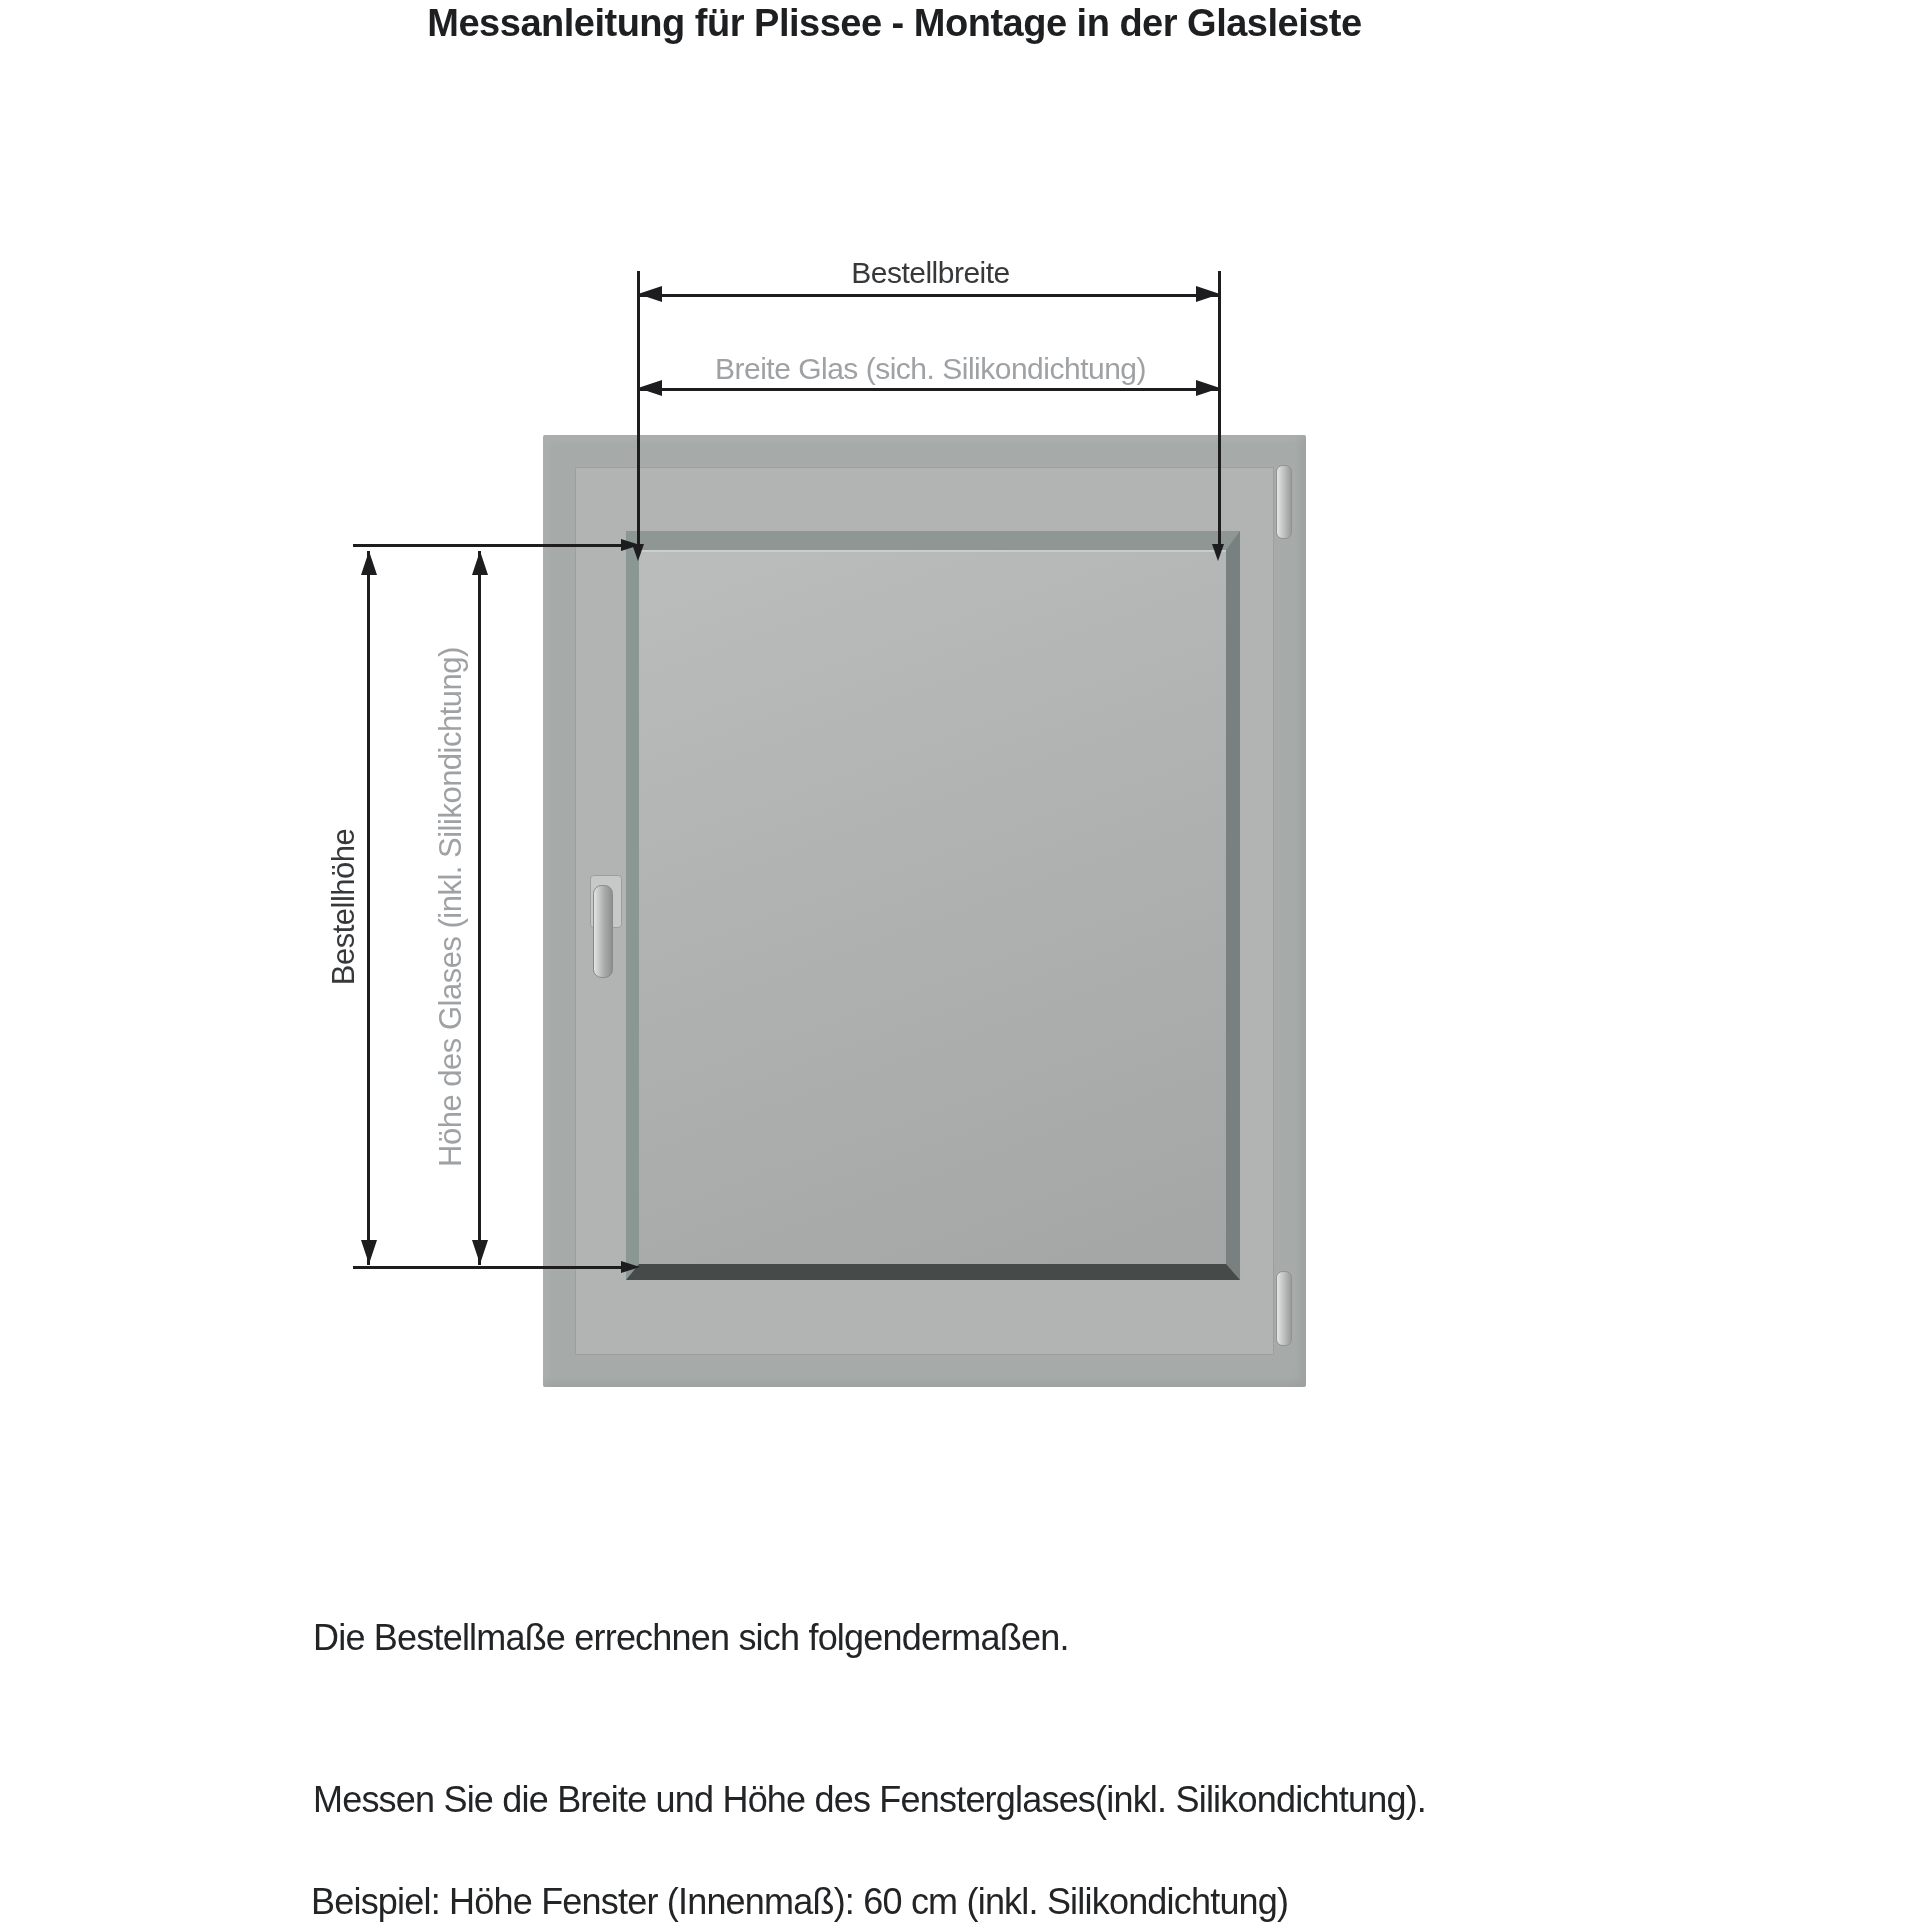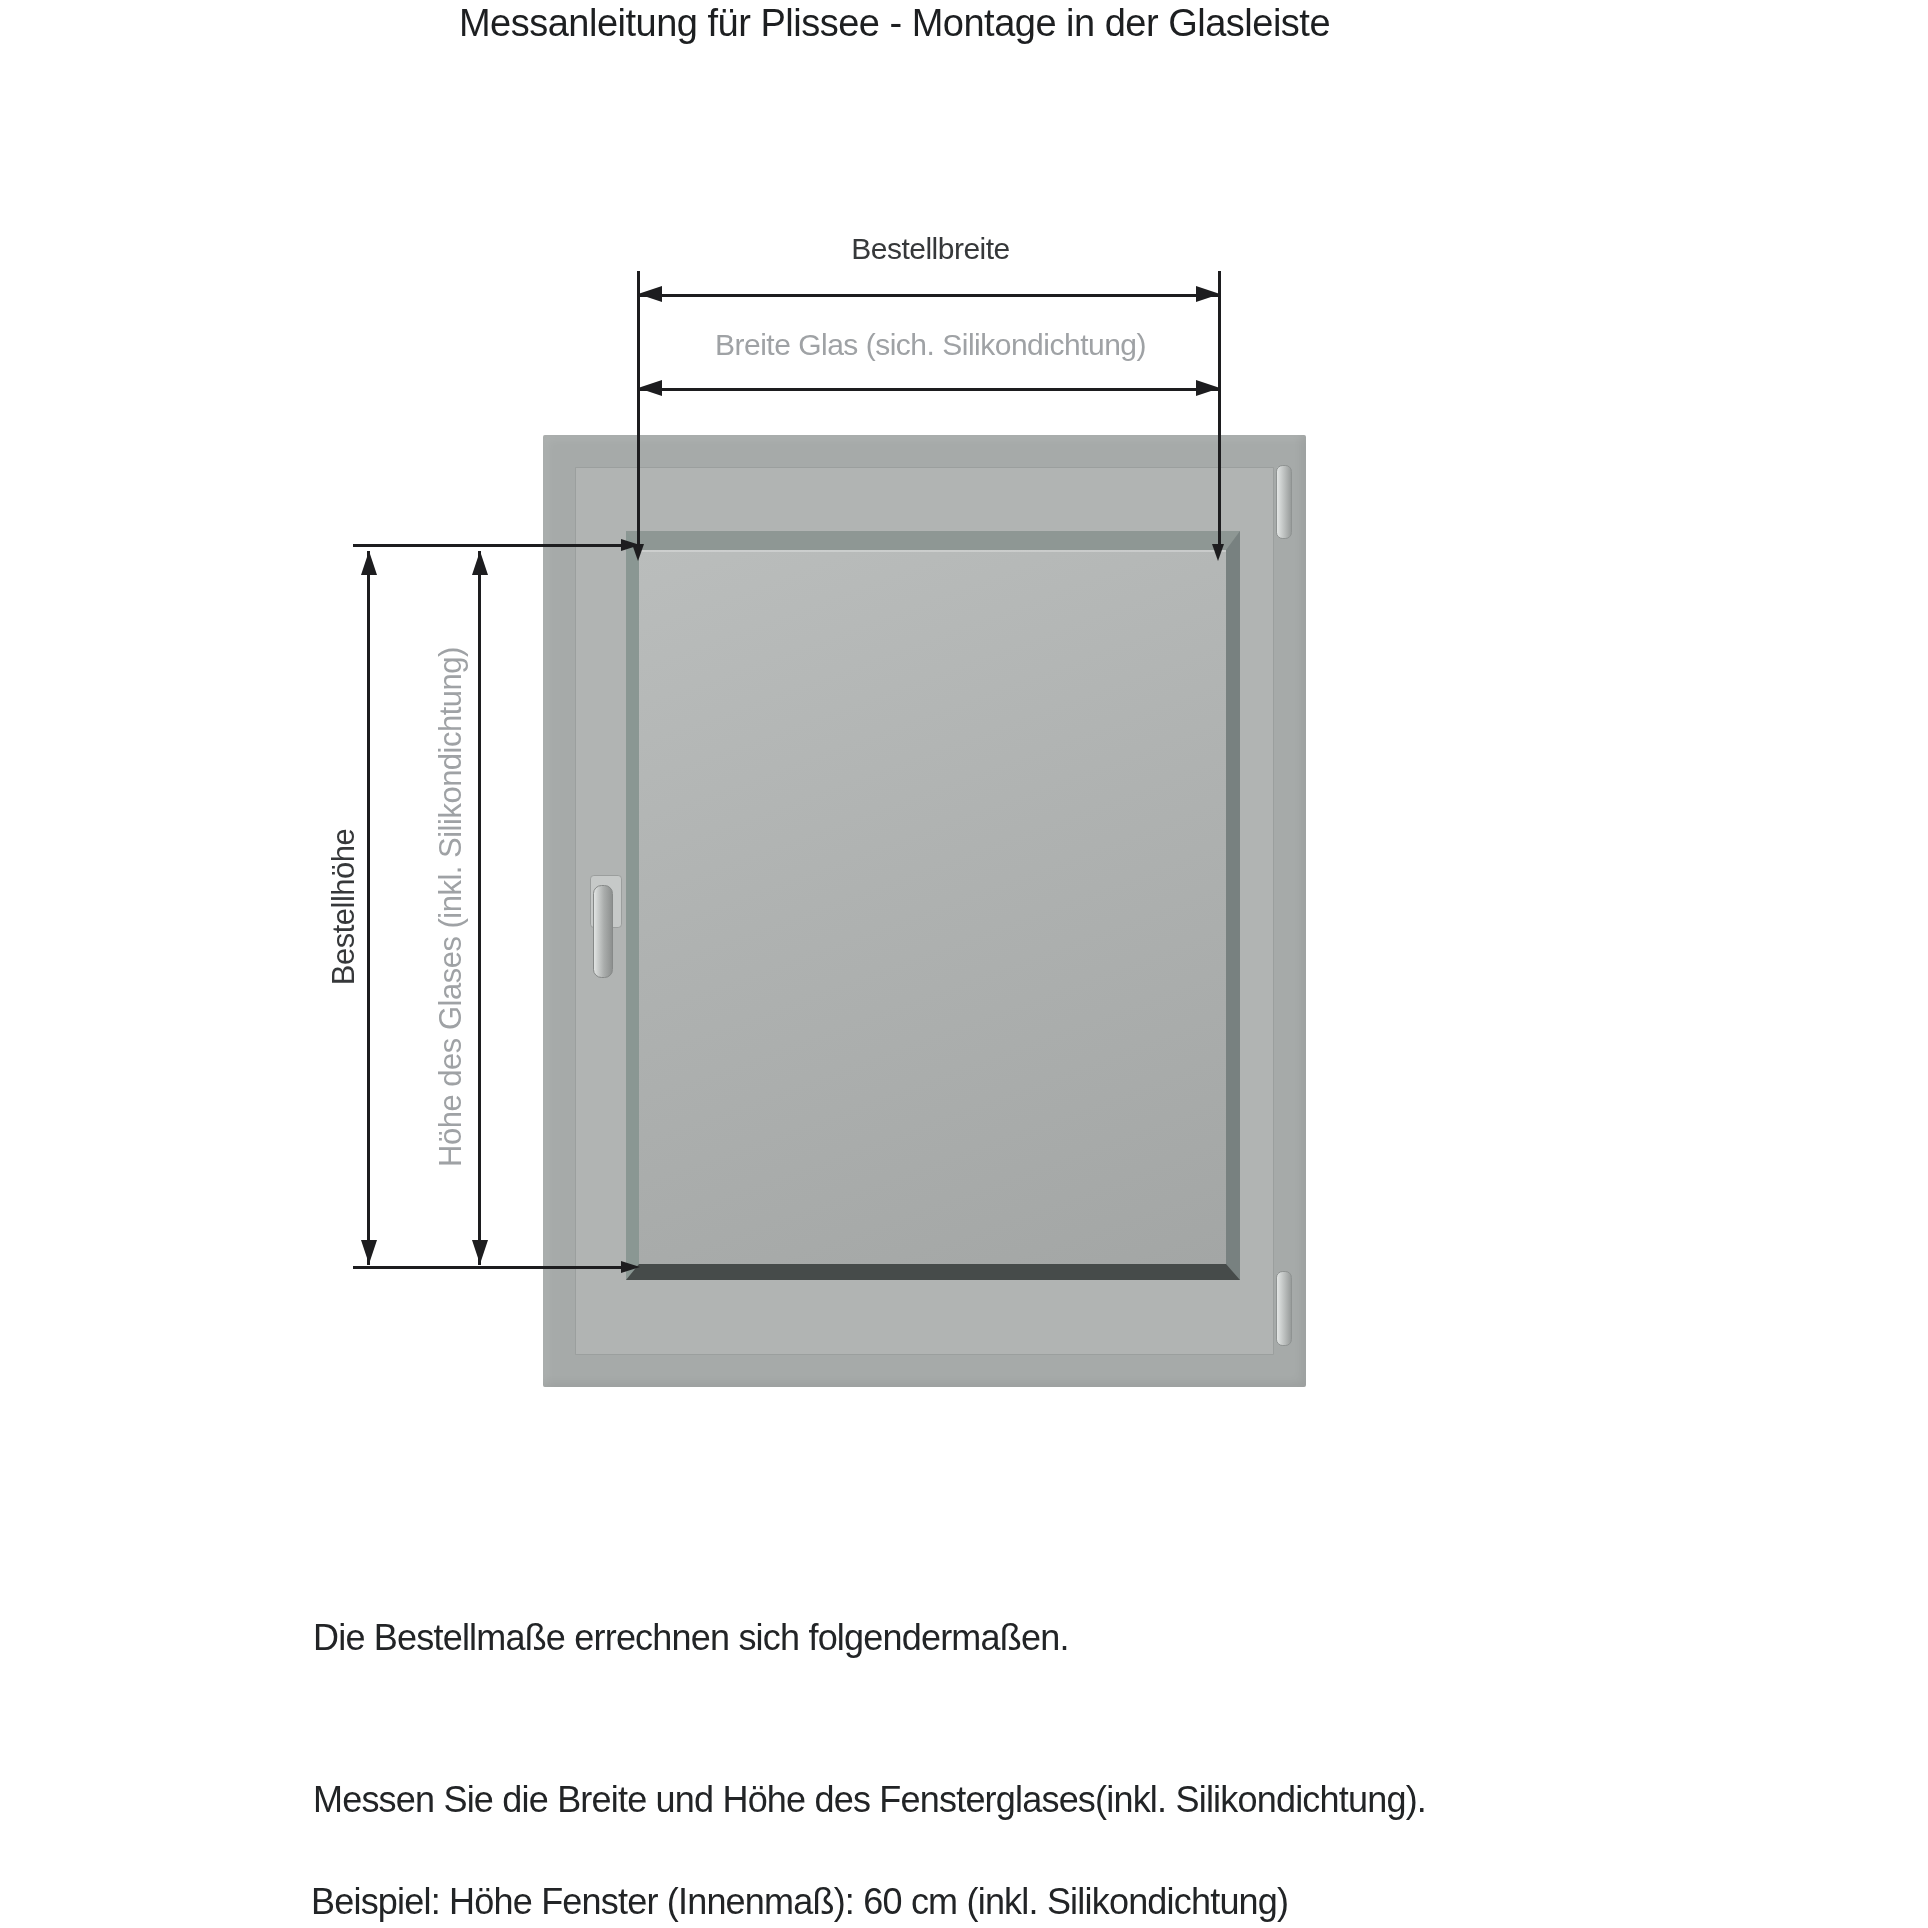--- a/index.html
+++ b/index.html
@@ -5,21 +5,21 @@
   html,body{margin:0;padding:0;}
   body{
     width:1928px;height:1928px;position:relative;background:#ffffff;
     font-family:"Liberation Sans","DejaVu Sans",sans-serif;
     overflow:hidden;
   }
   
   .page-title{
     position:absolute;left:0;top:1.9px;width:1789px;height:53px;
     text-align:center;font-size:38px;letter-spacing:-0.5px;
-    color:#1d1f21;font-weight:400;
+    color:#1d1f21;font-weight:700;
   }
   
   .window-frame{
     position:absolute;left:543px;top:435px;width:763px;height:952px;
     background:#a6aaa9;border-radius:1.9px;
     box-shadow:inset -3.8px -3.8px 9.4px rgba(0,0,0,0.07), inset 3.8px 3.8px 9.4px rgba(255,255,255,0.10);
   }
   .window-inner{
     position:absolute;left:32px;top:32px;right:32px;bottom:32px;
     background:#b1b4b3;border:1.9px solid #9b9f9e;border-radius:0.9px;
@@ -55,21 +55,21 @@
   .vline{position:absolute;width:2.8px;background:#1d1d1f;}
   .ah{position:absolute;width:0;height:0;}
   .ah.left {border-top:8.5px solid transparent;border-bottom:8.5px solid transparent;border-right:24.5px solid #1d1d1f;}
   .ah.right{border-top:8.5px solid transparent;border-bottom:8.5px solid transparent;border-left:24.5px solid #1d1d1f;}
   .ah.up   {border-left:8.5px solid transparent;border-right:8.5px solid transparent;border-bottom:24.5px solid #1d1d1f;}
   .ah.down {border-left:8.5px solid transparent;border-right:8.5px solid transparent;border-top:24.5px solid #1d1d1f;}
   .ah.sm-right{border-top:6.6px solid transparent;border-bottom:6.6px solid transparent;border-left:19px solid #1d1d1f;}
   .ah.sm-down {border-left:6.6px solid transparent;border-right:6.6px solid transparent;border-top:17px solid #1d1d1f;}
   
   .dim-label{position:absolute;font-size:30px;letter-spacing:-0.5px;color:#36383a;}
-  .dim-label.center{width:565px;text-align:center;}
+  .dim-label.center{width:565px;text-align:center;margin-top:24px;}
   .dim-label.gray{color:#9fa2a5;}
   .dim-label.vert{height:38px;line-height:38px;text-align:center;transform:rotate(-90deg);font-size:31px;}
   
   .instructions{
     position:absolute;left:313px;top:1503px;
     font-size:36px;line-height:54px;letter-spacing:-0.8px;color:#222426;
     white-space:pre;
   }
   .example{
     position:absolute;left:311px;top:1774px;

